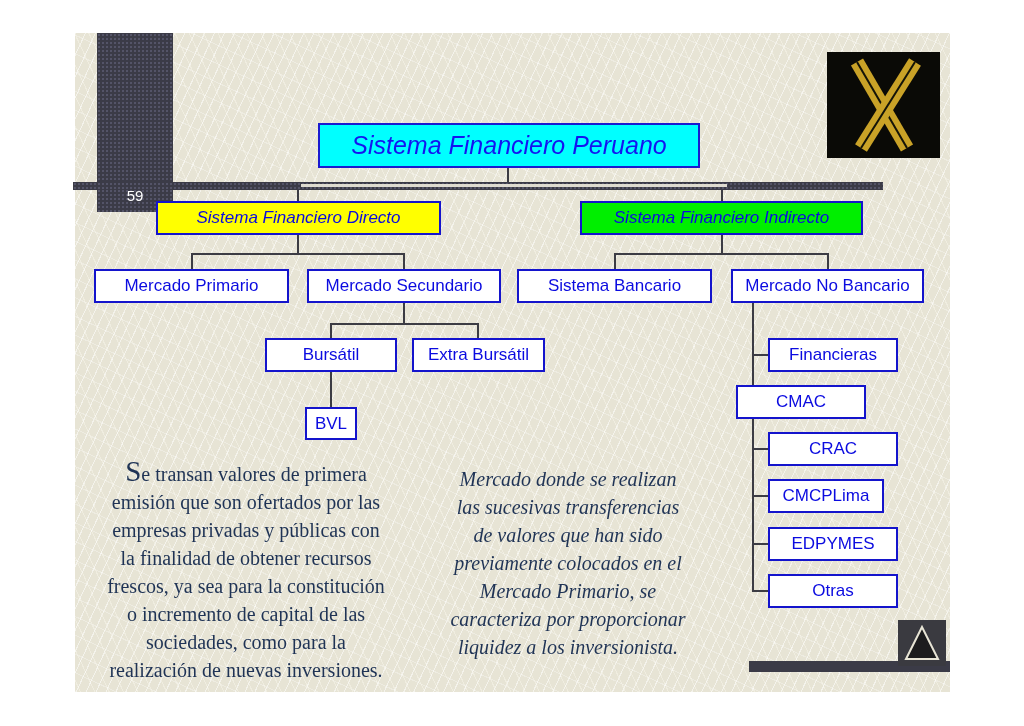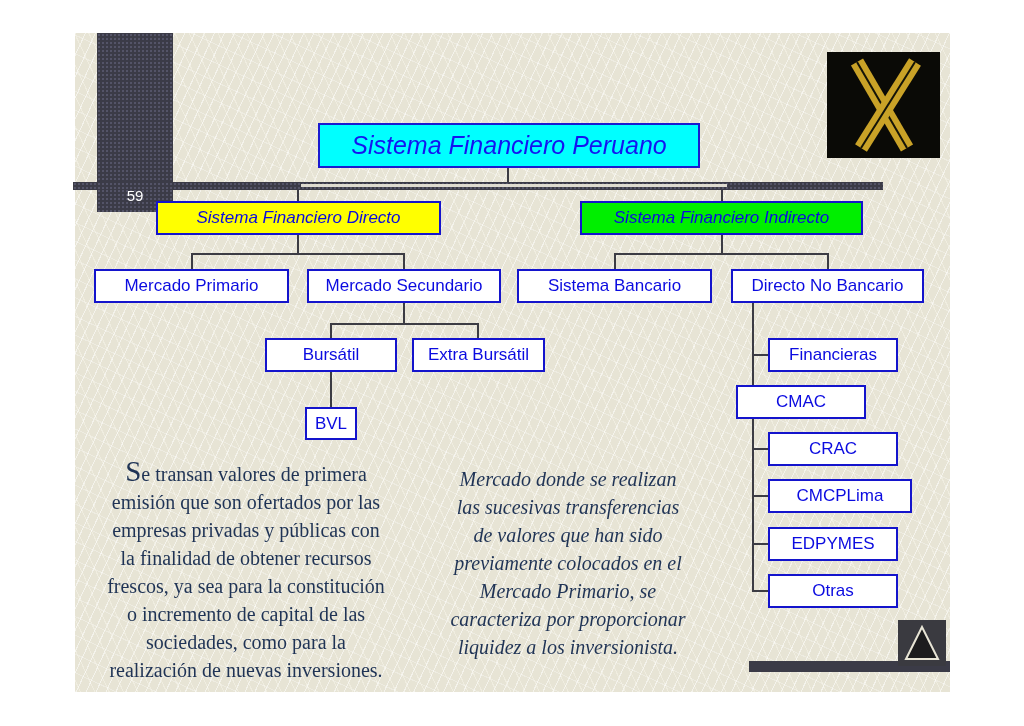--- a/index.html
+++ b/index.html
@@ -98,30 +98,30 @@
   <div class="ln" style="left:677px;top:557px;width:17px;height:2px;"></div>
 
   <div class="node title-box" style="left:243px;top:90px;width:382px;height:45px;font-style:italic;">Sistema Financiero Peruano</div>
 
   <div class="node branch-box bg-yellow" style="left:81px;top:168px;width:285px;height:34px;">Sistema Financiero Directo</div>
   <div class="node branch-box bg-green" style="left:505px;top:168px;width:283px;height:34px;">Sistema Financiero Indirecto</div>
 
   <div class="node" style="left:19px;top:236px;width:195px;height:34px;">Mercado Primario</div>
   <div class="node" style="left:232px;top:236px;width:194px;height:34px;">Mercado Secundario</div>
   <div class="node" style="left:442px;top:236px;width:195px;height:34px;">Sistema Bancario</div>
-  <div class="node" style="left:656px;top:236px;width:193px;height:34px;">Directo No Bancario</div>
+  <div class="node" style="left:656px;top:236px;width:193px;height:34px;">Mercado No Bancario</div>
 
   <div class="node" style="left:190px;top:305px;width:132px;height:34px;">Bursátil</div>
   <div class="node" style="left:337px;top:305px;width:133px;height:34px;">Extra Bursátil</div>
   <div class="node" style="left:230px;top:374px;width:52px;height:33px;">BVL</div>
 
   <div class="node" style="left:693px;top:305px;width:130px;height:34px;">Financieras</div>
   <div class="node" style="left:661px;top:352px;width:130px;height:34px;">CMAC</div>
   <div class="node" style="left:693px;top:399px;width:130px;height:34px;">CRAC</div>
-  <div class="node" style="left:693px;top:446px;width:144px;height:34px;">CMCPLima</div>
+  <div class="node" style="left:693px;top:446px;width:116px;height:34px;">CMCPLima</div>
   <div class="node" style="left:693px;top:494px;width:130px;height:34px;">EDPYMES</div>
   <div class="node" style="left:693px;top:541px;width:130px;height:34px;">Otras</div>
 
   <div class="para" style="left:8px;top:424px;width:326px;"><span class="dropcap">S</span><span>e transan valores de primera
 emisión que son ofertados por las
 empresas privadas y públicas con
 la finalidad de obtener recursos
 frescos, ya sea para la constitución
 o incremento de capital de las
 sociedades, como para la

